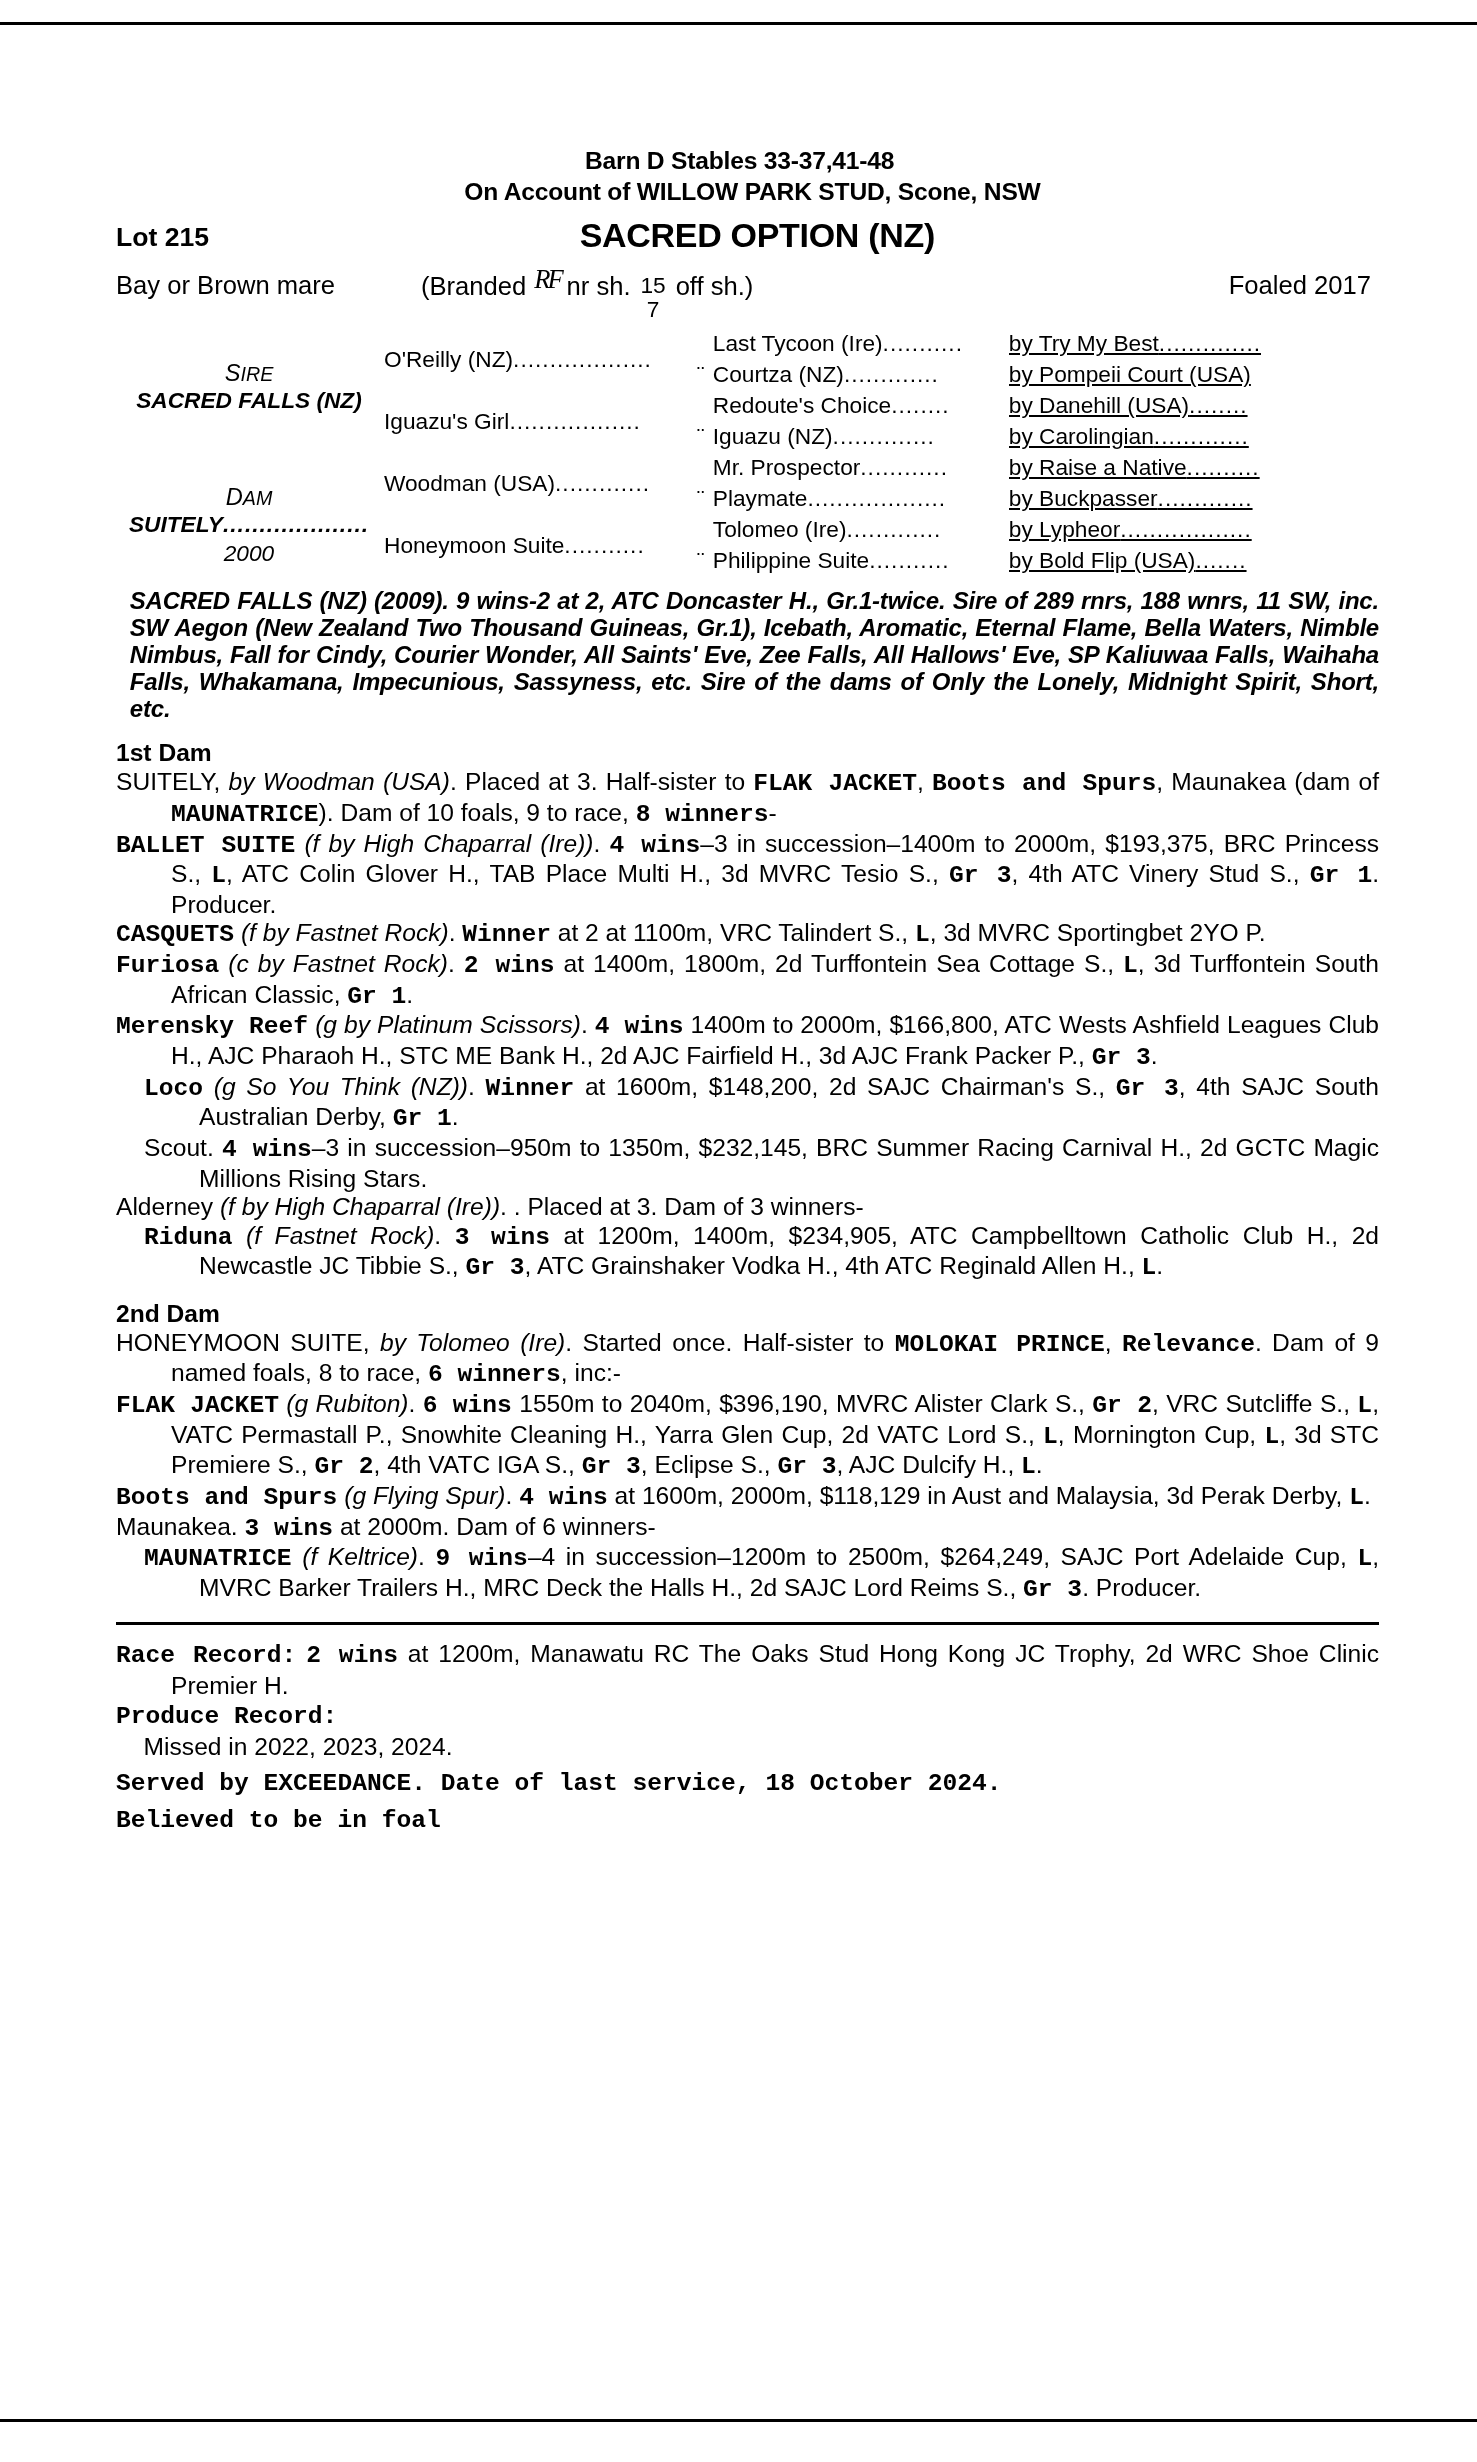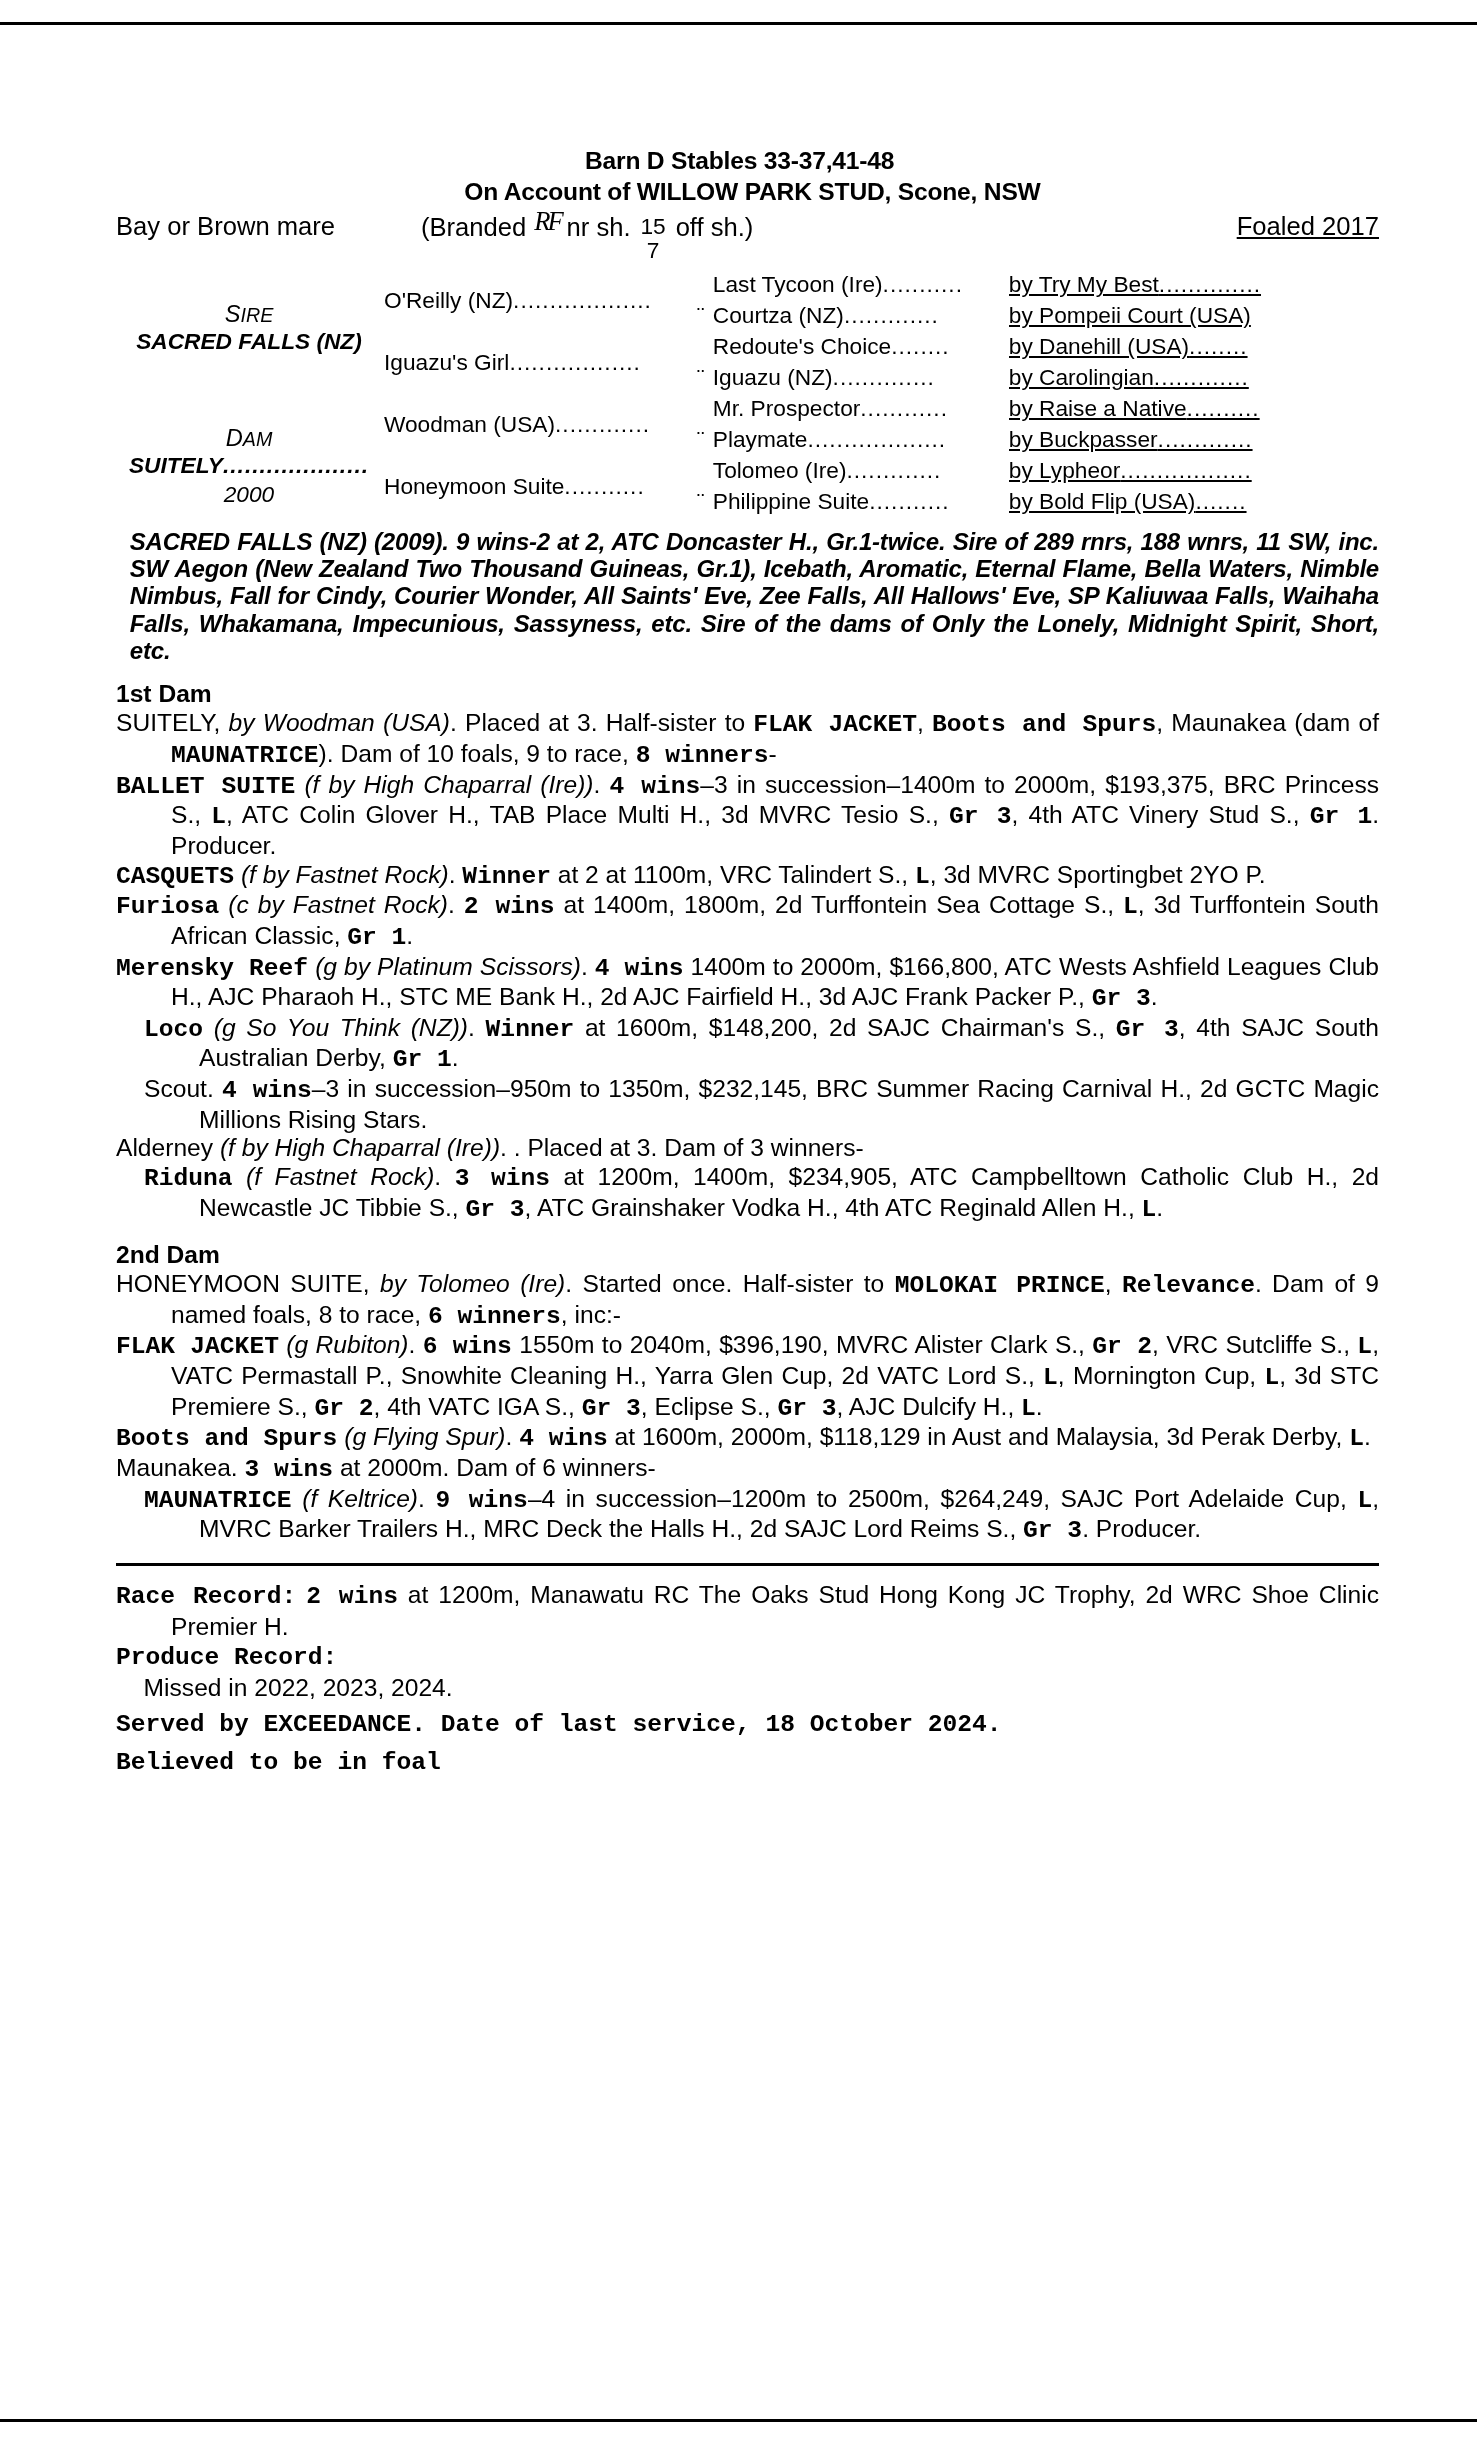--- a/index.html
+++ b/index.html
@@ -117,23 +117,22 @@
     line-height: 0.95;
     font-size: 22.7px;
     margin: 0 9.9px;
     position: relative;
     top: -2px;
   }
   .frac .num { display: block; }
   .frac .den { display: block; margin-top: 2px;}
   .foaled {
     position: absolute;
-    right: 0;
+    right: 8px;
     top: 7.9px;
-    text-decoration: underline;
   }
 
   
   .ped {
     margin-top: 13.8px;
     position: relative;
     height: 251px;
     font-size: 22.7px;
   }
   .ped-col-a {
@@ -266,20 +265,24 @@
 <div class="page">
 
   <div class="rule-top"></div>
   <div class="rule-bottom"></div>
 
   <div class="content">
 
     <div class="barn">Barn D Stables 33-37,41-48</div>
     <div class="account">On Account of WILLOW PARK STUD, Scone, NSW</div>
 
+    <div class="lot-row">
+      <div class="lot-no">Lot 215</div>
+      <div class="horse-name">SACRED OPTION (NZ)</div>
+    </div>
 
     <div class="desc-row">
       <div class="colour">Bay or Brown mare</div>
       <div class="branded">
         <span>(Branded</span>
         <span class="brandmark">RF</span>
         <span>nr sh.</span>
         <span class="frac">
           <span class="num">15</span>
           <span class="den">7</span>

